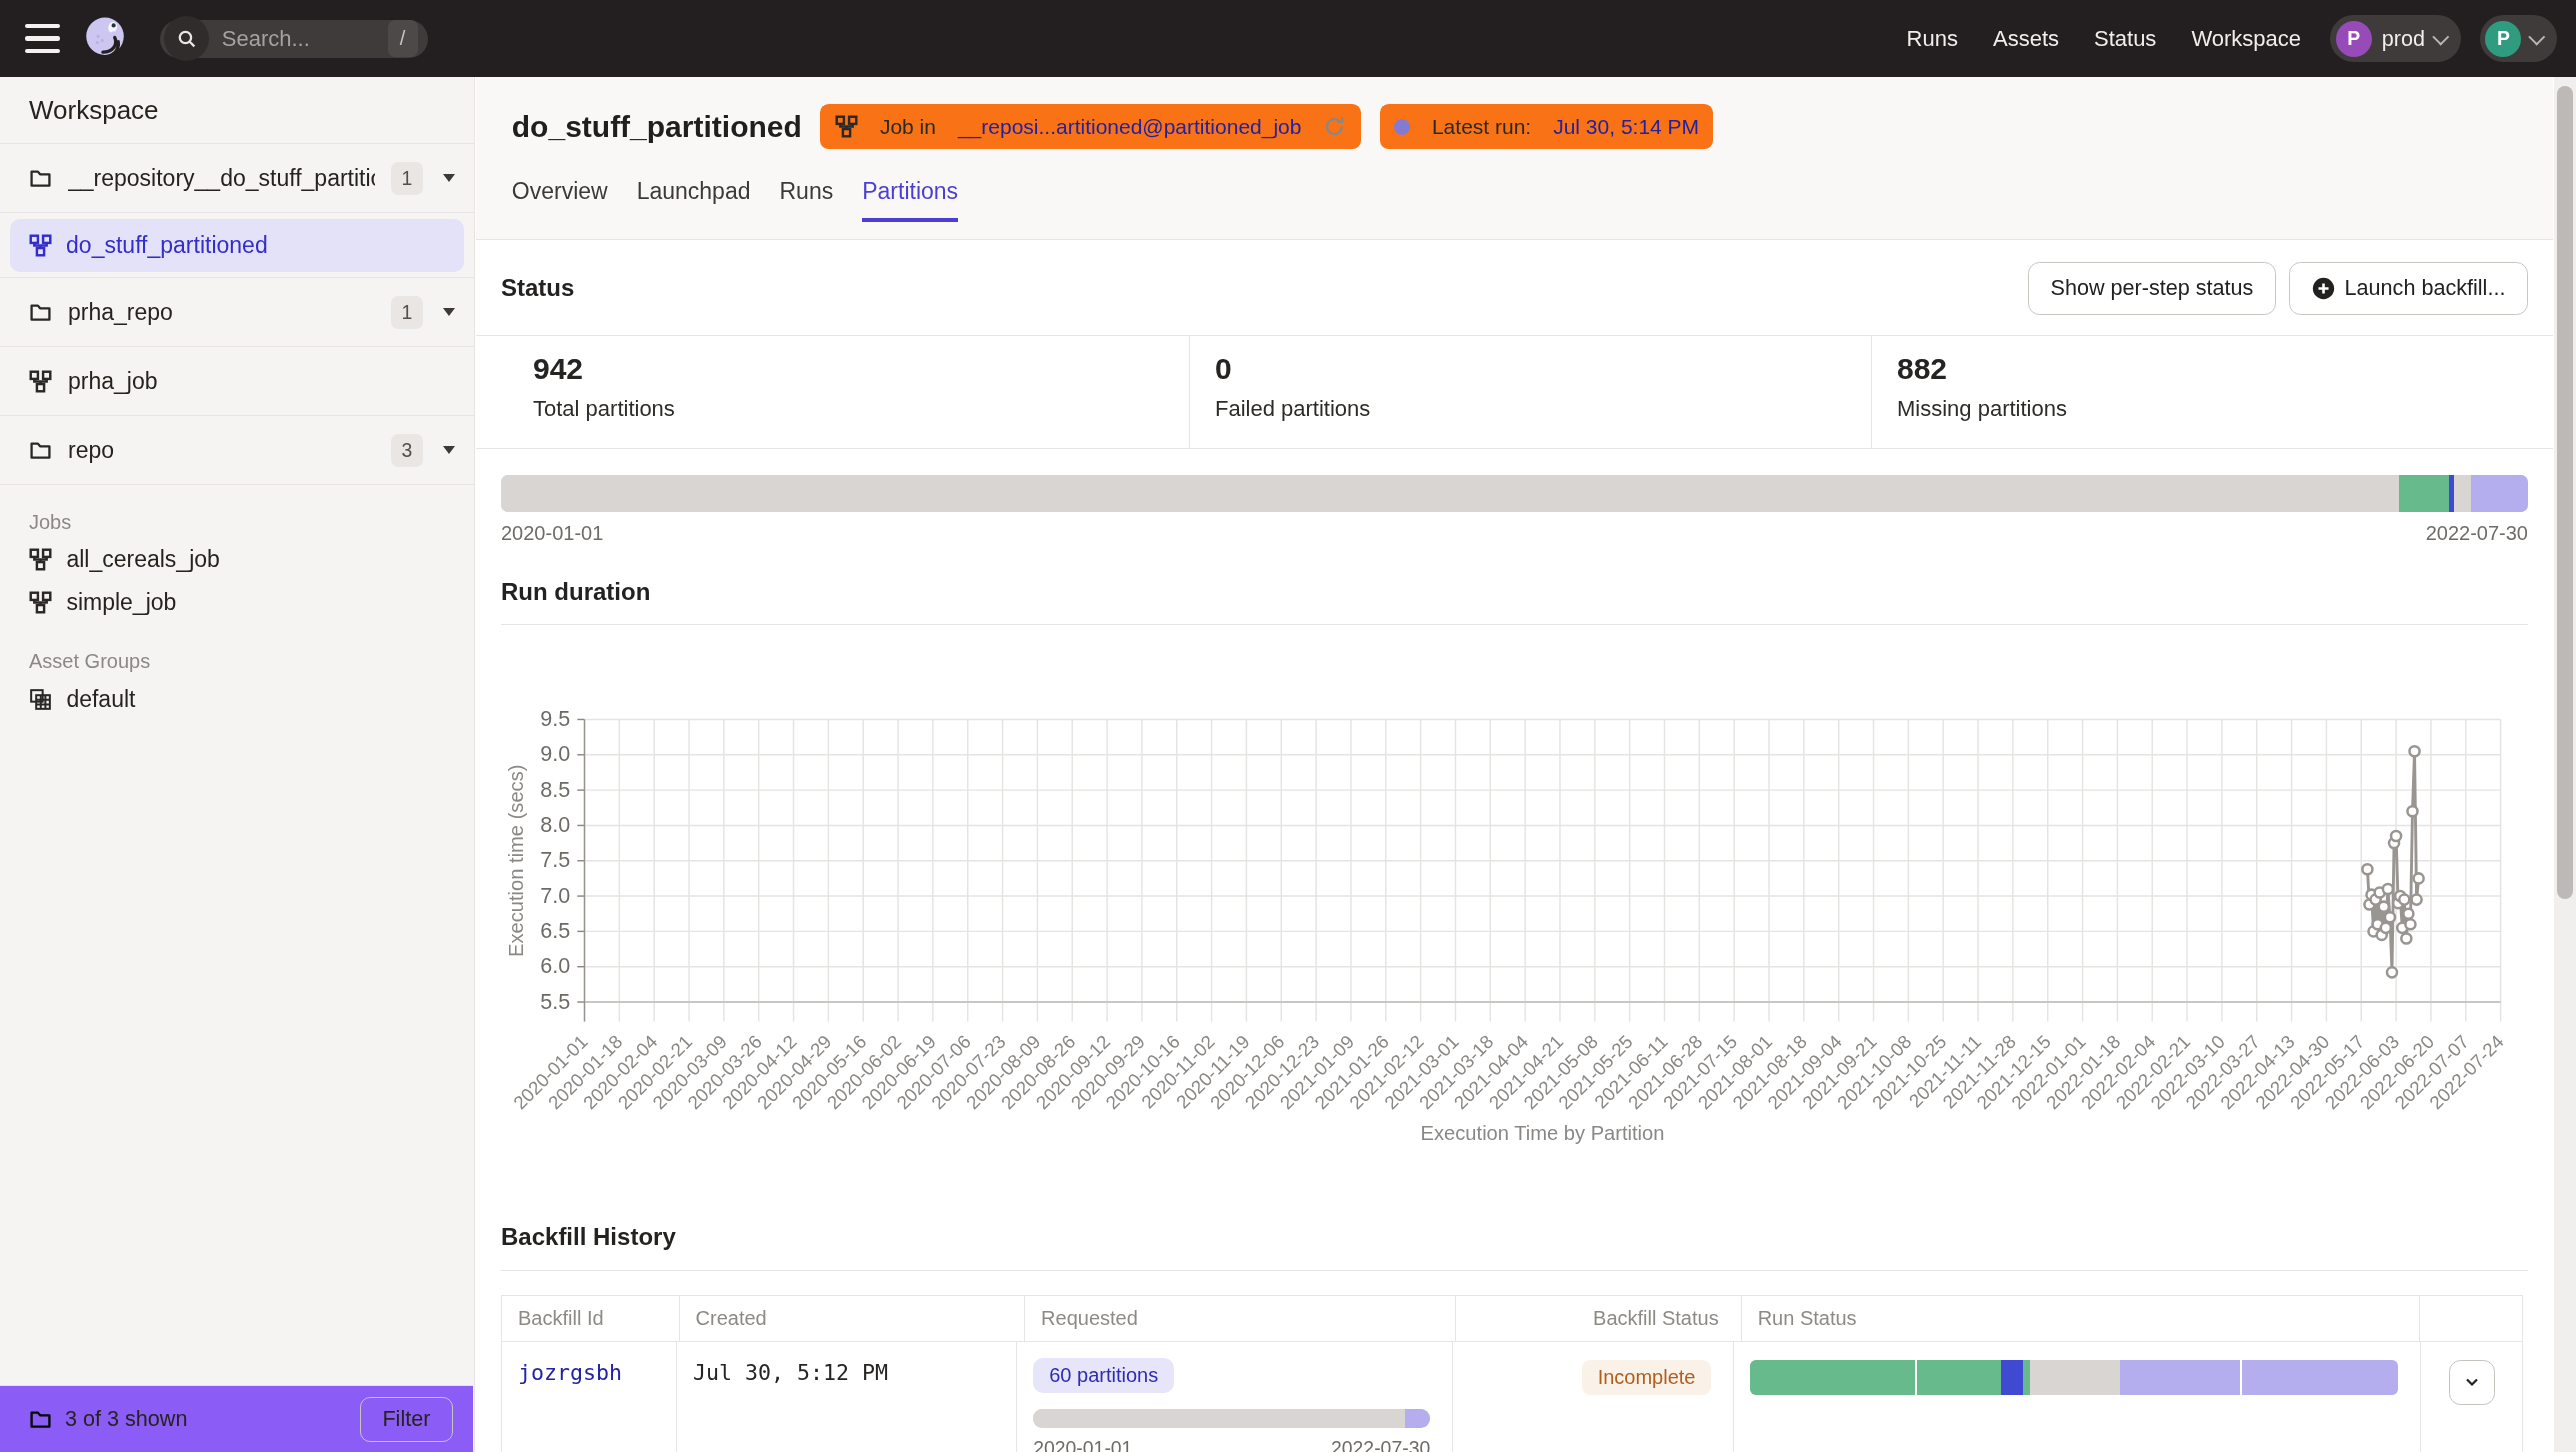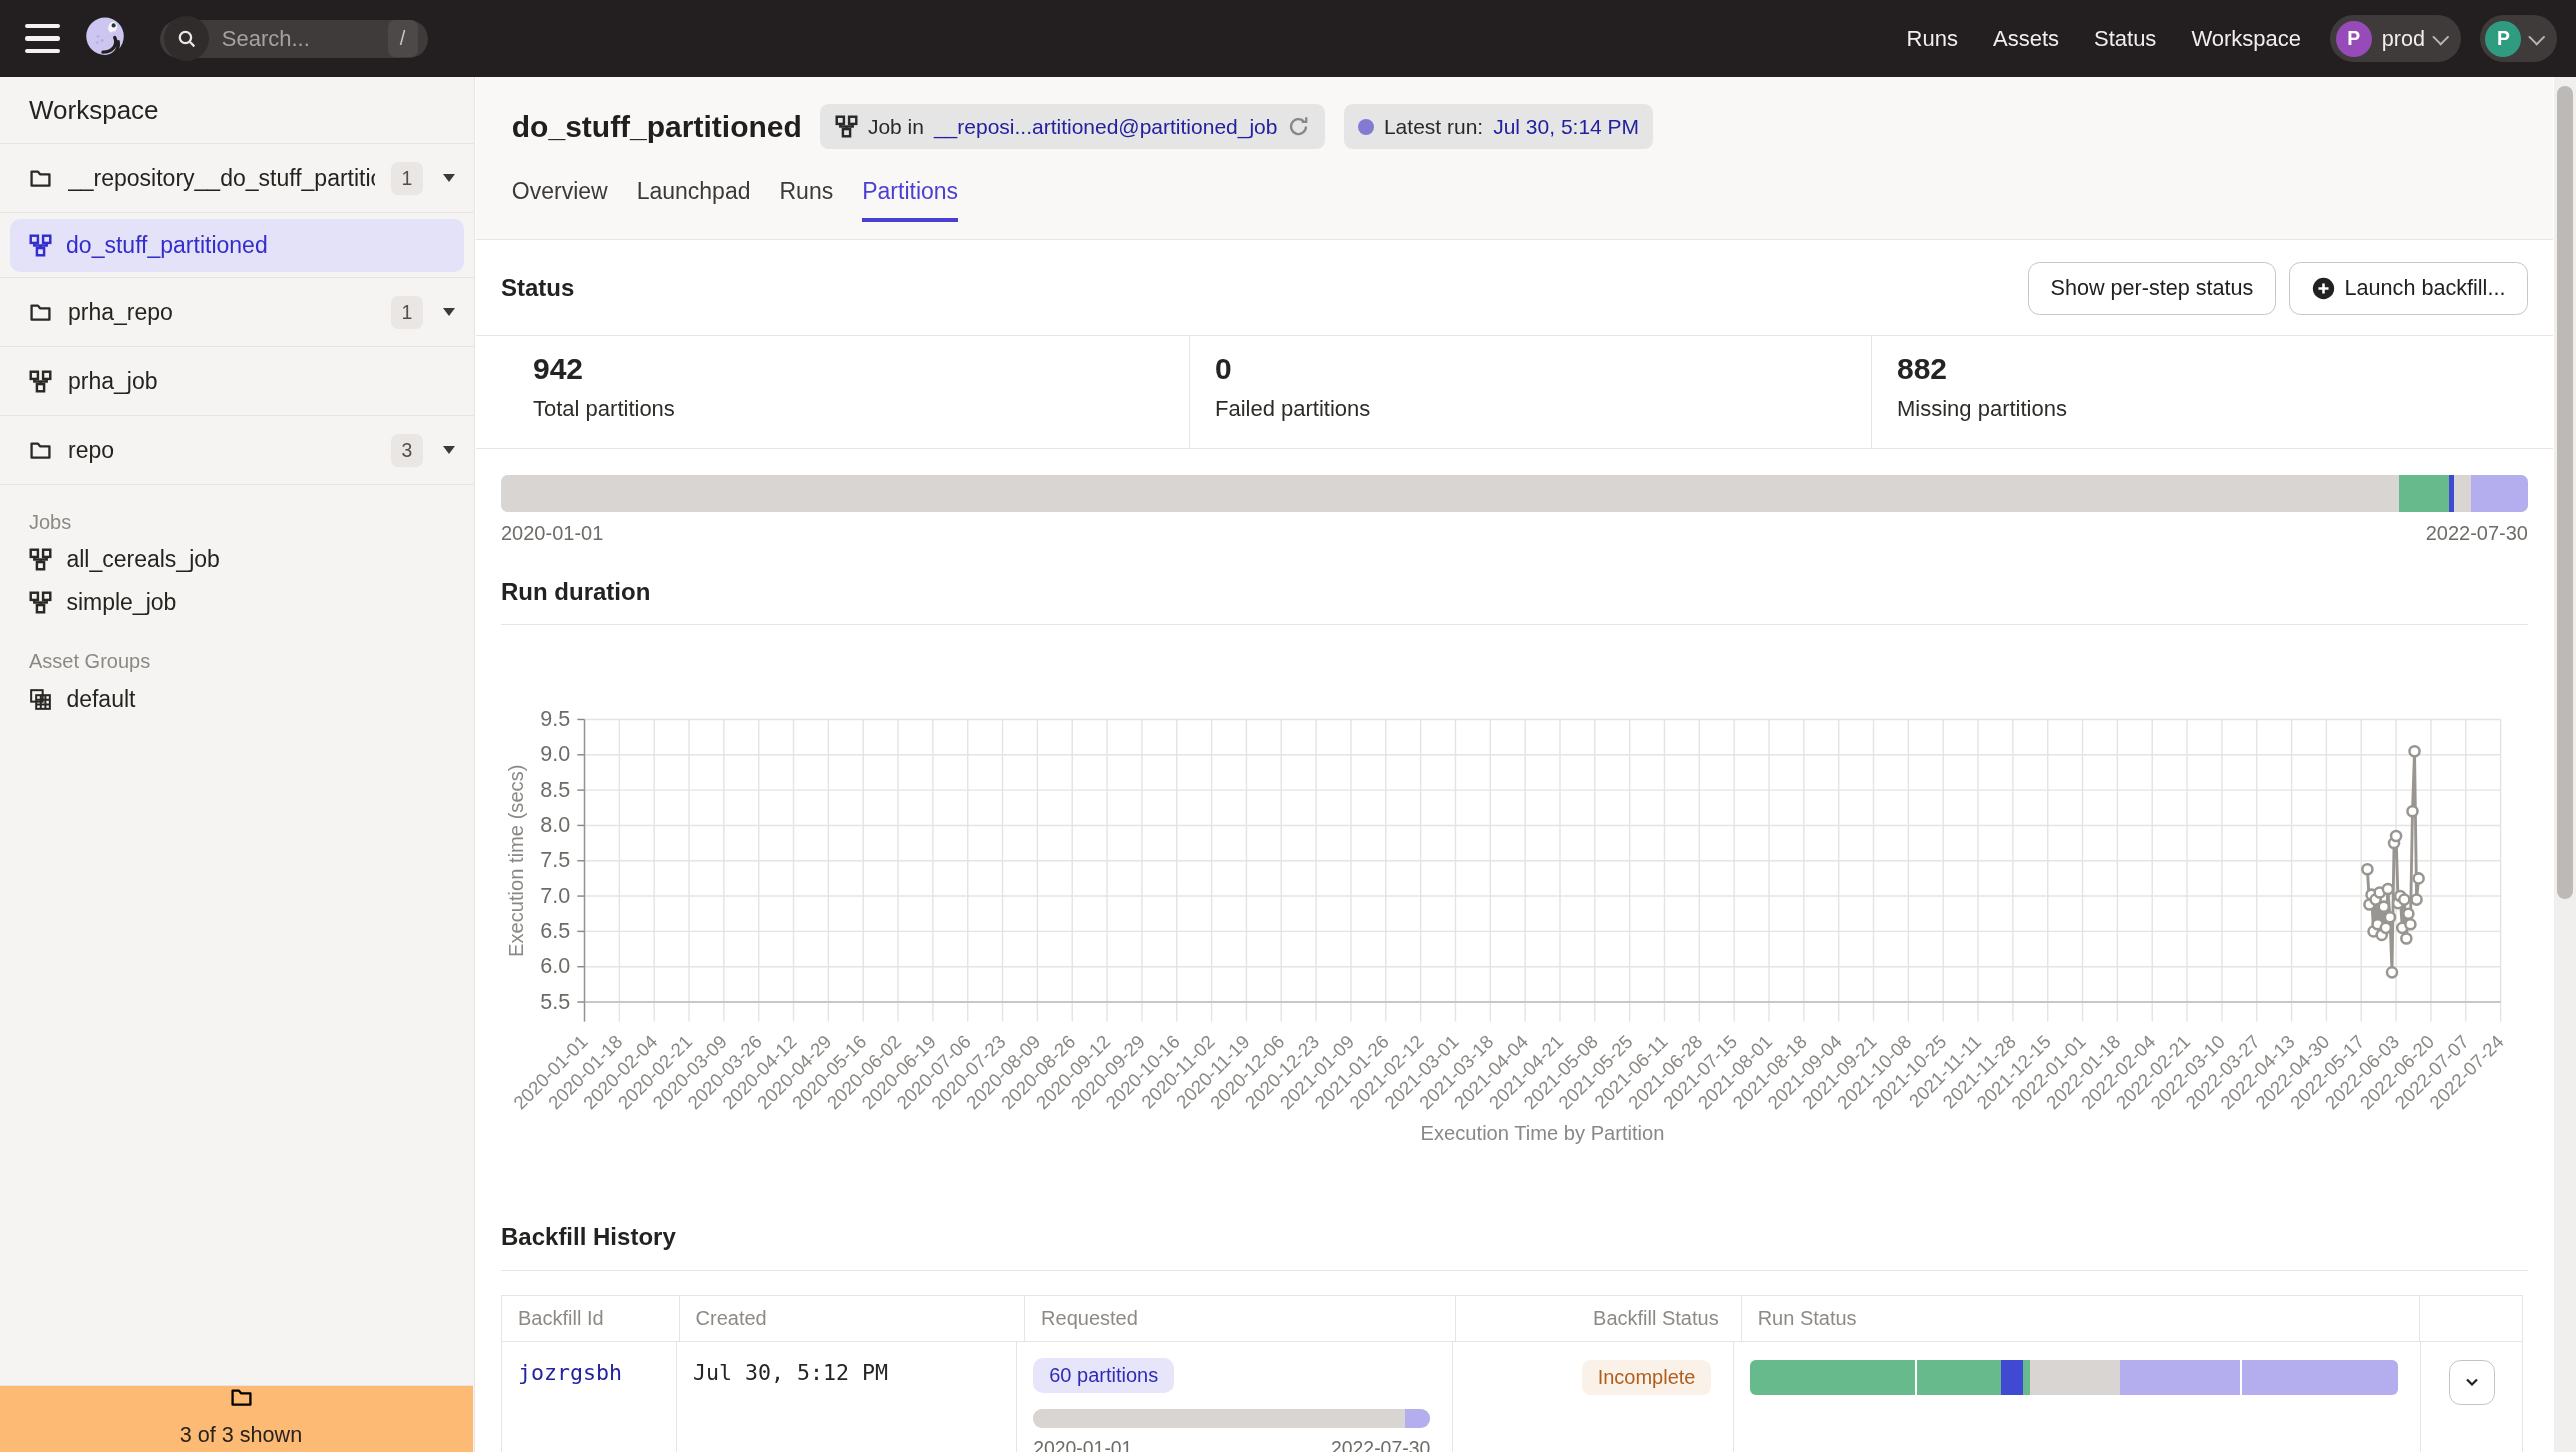--- a/index.html
+++ b/index.html
@@ -47,31 +47,31 @@
               border-top:8px solid #3c3936; margin-left:4.3px; }
   .ws-selrow { height:65px; border-bottom:1.4px solid #e7e4e1; display:flex; align-items:center; padding:0 10px; }
   .ws-selpill { flex:1; height:53px; border-radius:10px; background:#e4e2f8; display:flex; align-items:center;
                 padding-left:18.7px; gap:14.4px; cursor:pointer; color:#332dcb; font-size:23px; }
   .ws-section { margin:26px 0 4.3px 29px; font-size:20px; color:#8c8984; }
   .ws-item { height:43px; display:flex; align-items:center; padding-left:29px; gap:14.4px; font-size:23px;
              color:#26231f; cursor:pointer; }
   .icon16 { width:23px; height:23px; flex:0 0 auto; display:inline-flex; }
   .icon16 svg { width:100%; height:100%; }
   .ws-footer { position:absolute; left:0; bottom:0; width:473px; height:67px; border-top:1.4px solid #e7e4e1;
-               background:#fdba74; display:flex; align-items:center; padding:0 20px 0 29px; gap:13px;flex-direction:column; }
+               background:#8b5cf6; display:flex; align-items:center; padding:0 20px 0 29px; gap:13px; }
   .ws-footer .shown { font-size:21.6px; color:#26231f; flex:1; }
   .filterbtn { height:45px; padding:0 21.6px; border-radius:10px; border:1.4px solid #c8c5c1; background:transparent;
                font-size:21.6px; color:#26231f; cursor:pointer; font-family:"Liberation Sans", sans-serif; }
 
   
   .main { position:absolute; left:476px; top:77px; width:2077px; height:1375px; background:#fff; overflow:hidden; }
   .mhead { background:#faf8f6; border-bottom:1.4px solid #e7e4e2; padding:27px 25px 0 25px; height:163px; }
   .titlerow { display:flex; align-items:center; gap:18.7px; margin-left:10.8px; }
   .ptitle { font-size:30px; font-weight:700; color:#211f1d; }
-  .tagpill { height:45px; border-radius:8.6px; background:#e5e5e5; display:flex; align-items:center; gap:10px;
+  .tagpill { height:45px; border-radius:8.6px; background:#f97316; display:flex; align-items:center; gap:22px;
              padding:0 14.4px; font-size:21px; color:#2b2927; }
   .tagpill .link { color:#23219f; cursor:pointer; }
   .rundot { width:16px; height:16px; border-radius:50%; background:#837bd1; }
   .tabs { display:flex; gap:29px; margin:29px 0 0 10.8px; }
   .tab { font-size:23px; font-weight:500; color:#3c3a37; padding-bottom:16px; position:relative; cursor:pointer; }
   .tab.active { color:#4b3fd3; }
   .tab.active::after { content:""; position:absolute; left:0; right:0; bottom:-1.4px; height:4.3px; background:#4b3fd3; }
 
   .statusrow { display:flex; align-items:center; padding:21.6px 25px 0 25px; }
   .h2 { font-size:24px; font-weight:700; color:#242220; flex:1; }

